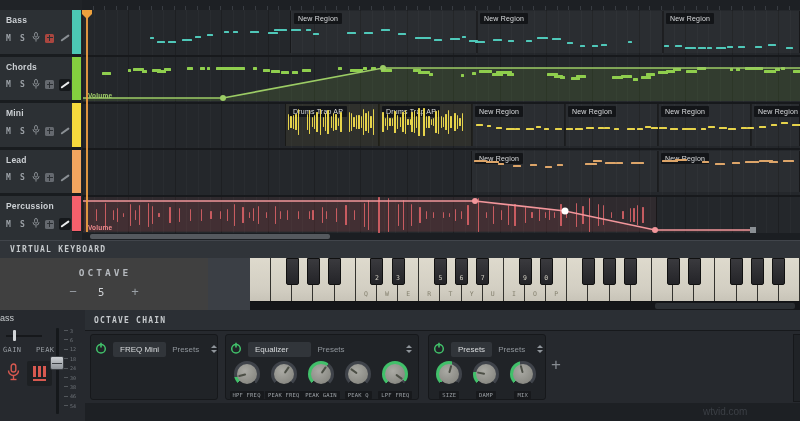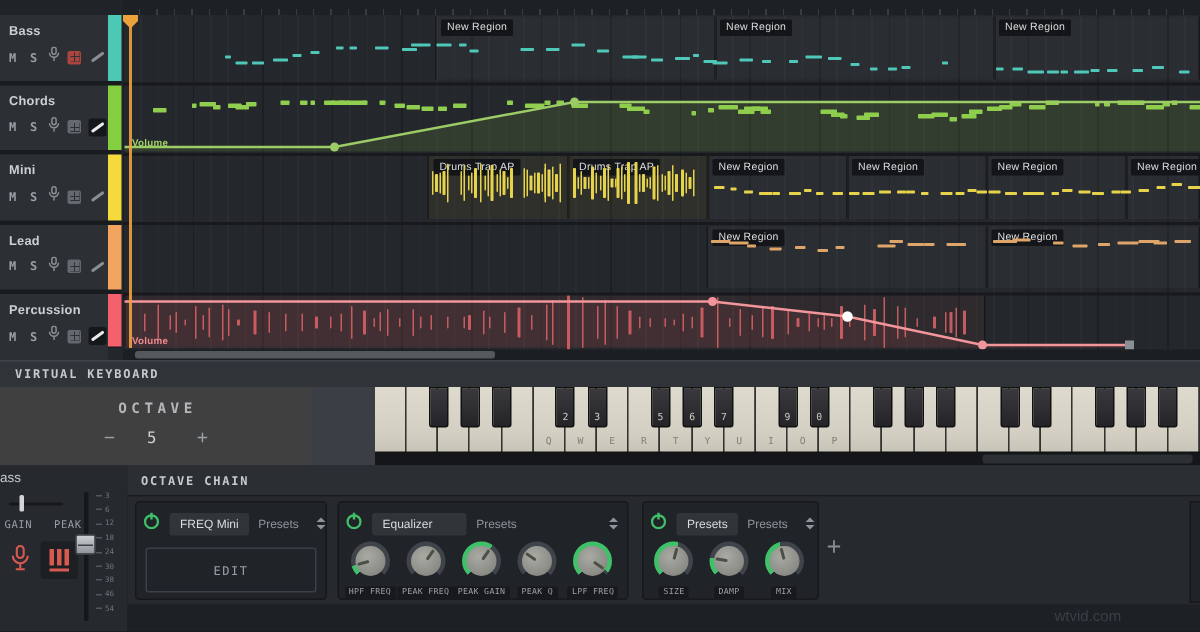--- a/index.html
+++ b/index.html
@@ -718,21 +718,20 @@
               <line x1="6" y1="0.8" x2="6" y2="5.4" stroke="#41c06a" stroke-width="1.6"></line>
             </svg></span>
           <span class="dev-name">FREQ Mini</span>
           <span class="dev-presets">Presets</span>
           <span class="dev-spacer"></span>
           <span class="sort-icon">
             <i class="up"></i>
             <i class="dn"></i>
           </span>
         </div>
-        <div class="edit-btn">EDIT</div>
       </div>
       <div class="device" style="left: 140px; width: 194px;">
         <div class="dev-head">
           <span class="pwr"><svg width="12" height="12" viewBox="0 0 12 12">
               <circle cx="6" cy="6.8" r="4.3" fill="none" stroke="#41c06a" stroke-width="1.5"></circle>
               <line x1="6" y1="0.8" x2="6" y2="5.4" stroke="#41c06a" stroke-width="1.6"></line>
             </svg></span>
           <span class="dev-name wide">Equalizer</span>
           <span class="dev-presets">Presets</span>
           <span class="dev-spacer"></span>

